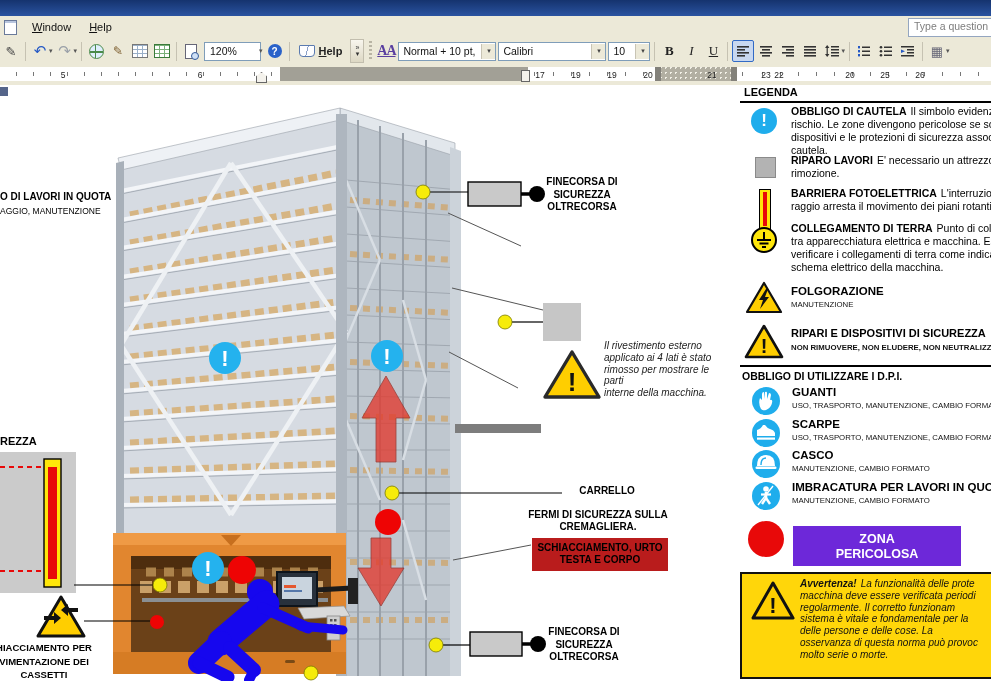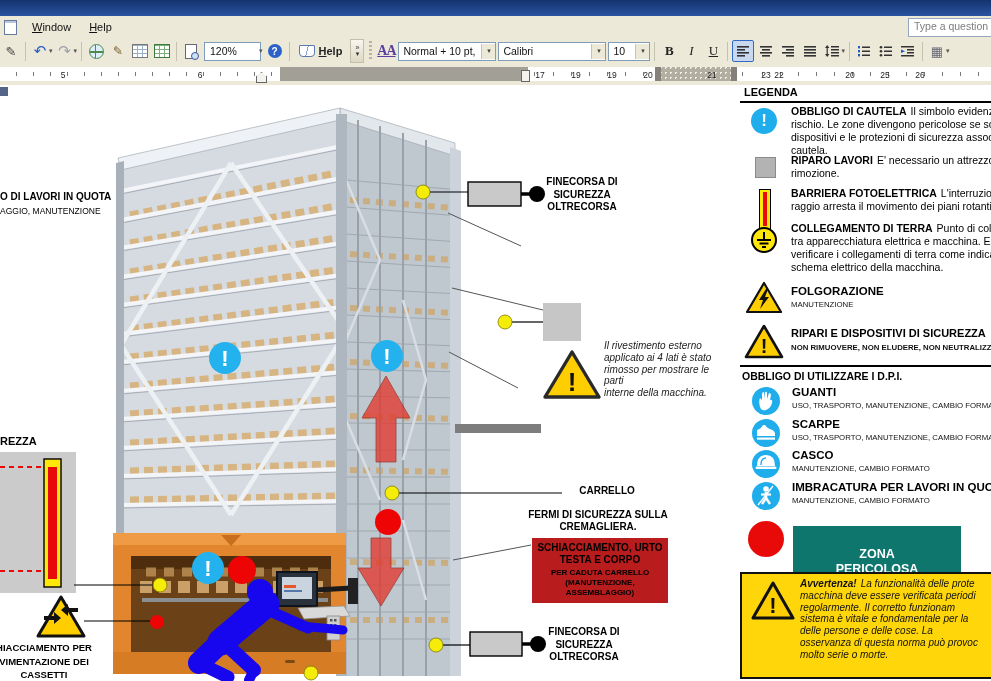--- a/index.html
+++ b/index.html
@@ -91,23 +91,23 @@
   .crushbox .t2{font-size:8px;line-height:10px;margin-top:2px;font-weight:bold}
   
   .lg-title{left:744px;top:86px;font-size:11px;font-weight:bold}
   .lg-rule{position:absolute;background:#000;height:2px;z-index:3}
   .lg-circle{position:absolute;border-radius:50%;z-index:3}
   .lg-text{position:absolute;width:420px;font-size:10.5px;line-height:13px;z-index:3}
   .lg-text .ti{font-weight:bold;margin-right:4px}
   .lg-sub{position:absolute;font-size:7.8px;color:#111;z-index:3;width:420px}
   .lg-sub.b{font-weight:bold}
   .lg-t{position:absolute;font-size:11px;font-weight:bold;z-index:3;width:420px}
-  .zona-box{position:absolute;left:793px;top:526px;width:168px;height:34px;background:#0f766e;
+  .zona-box{position:absolute;left:793px;top:526px;width:168px;height:34px;background:#6d28d9;
     color:#fff;font-weight:bold;font-size:12.5px;line-height:15px;text-align:center;
-    padding-top:21px;z-index:3}
+    padding-top:6px;z-index:3}
   .warnbox{position:absolute;left:740px;top:572px;width:262px;height:103px;background:#ffd60a;
     border:2px solid #111;z-index:3}
   .warnbox .wtext{position:absolute;left:58px;top:4px;width:230px;font-style:italic;
     font-size:10px;line-height:11.8px;color:#111}
   .warnbox .wlead{font-weight:bold;margin-right:4px}
   .corner-mark{position:absolute;left:0;top:87px;width:8px;height:9px;background:#55658a;z-index:2}
 </style>
 </head>
 <body>
 
@@ -539,23 +539,20 @@
 <div class="lbl pre" style="left:604px;top:340px;width:122px;font-size:10px;line-height:11.8px;font-style:italic;color:#222">Il rivestimento esterno
 applicato ai 4 lati è stato
 rimosso per mostrare le parti
 interne della macchina.</div>
 <div class="lbl bold ctr" style="left:559px;top:485px;width:96px;font-size:10px">CARRELLO</div>
 <div class="lbl bold ctr pre" style="left:524px;top:509px;width:148px;font-size:10px;line-height:11.5px">FERMI DI SICUREZZA SULLA
 CREMAGLIERA.</div>
 <div class="lbl crushbox">
   <div class="t1 pre">SCHIACCIAMENTO, URTO
 TESTA E CORPO</div>
-  <div class="t2 pre">PER CADUTA CARRELLO
-(MANUTENZIONE,
-ASSEMBLAGGIO)</div>
 </div>
 <div class="lbl bold ctr pre" style="left:524px;top:626px;width:120px;font-size:10px;line-height:12.5px">FINECORSA DI
 SICUREZZA
 OLTRECORSA</div>
 
 <div class="lbl lg-title">LEGENDA</div>
 <div class="lg-rule" style="left:740px;top:101px;width:251px"></div>
 
 <div class="lg-circle" style="left:751px;top:108px;width:26px;height:26px;background:#1fadec;display:flex;align-items:center;justify-content:center;color:#fff;font-weight:bold;font-size:17px">!</div>
 <div class="lg-text" style="left:791px;top:105px">

